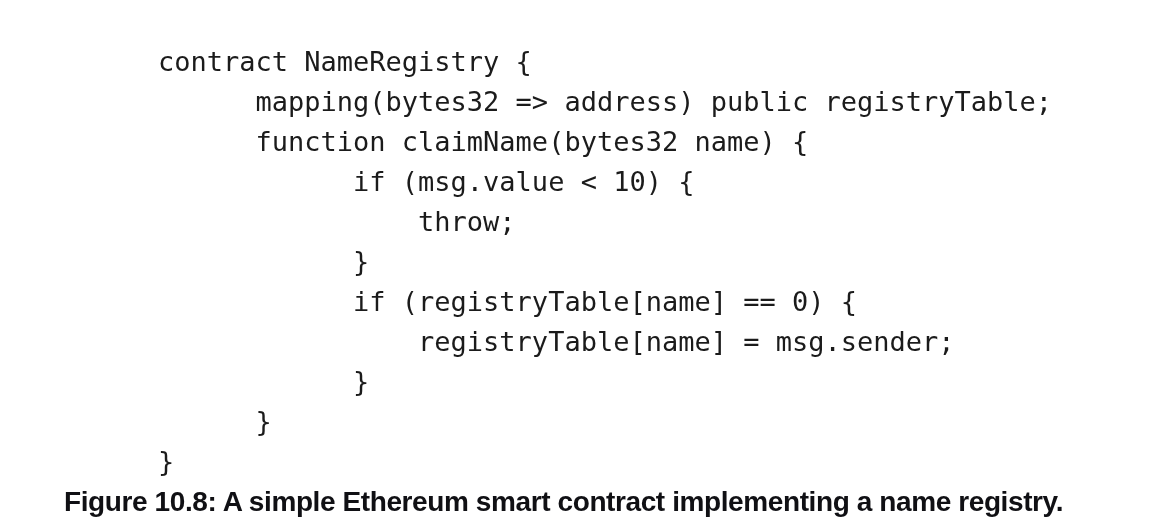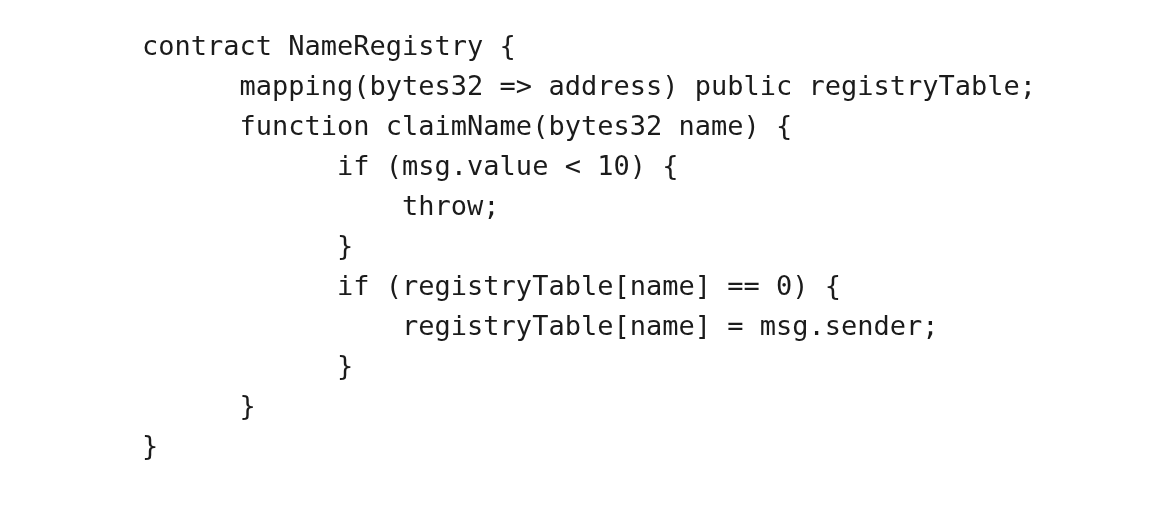--- a/index.html
+++ b/index.html
@@ -13,21 +13,21 @@
     position: relative;
     overflow: hidden;
     font-family: "Liberation Sans", sans-serif;
   }
   .page {
     position: absolute;
     inset: 0;
     background: #ffffff;
   }
   .figure {
-    margin: 0;
+    margin: 16px;
     position: absolute;
     inset: 0;
   }
   .code {
     position: absolute;
     left: 142px;
     top: 26px;
     margin: 0;
     font-family: "DejaVu Sans Mono", monospace;
     font-size: 27px;
@@ -59,14 +59,15 @@
       mapping(bytes32 =&gt; address) public registryTable;
       function claimName(bytes32 name) {
             if (msg.value &lt; 10) {
                 throw;
             }
             if (registryTable[name] == 0) {
                 registryTable[name] = msg.sender;
             }
       }
 }</pre>
+    <figcaption class="caption">Figure 10.8: A simple Ethereum smart contract implementing a name registry.</figcaption>
   </figure>
 </div>
 
 </body></html>

